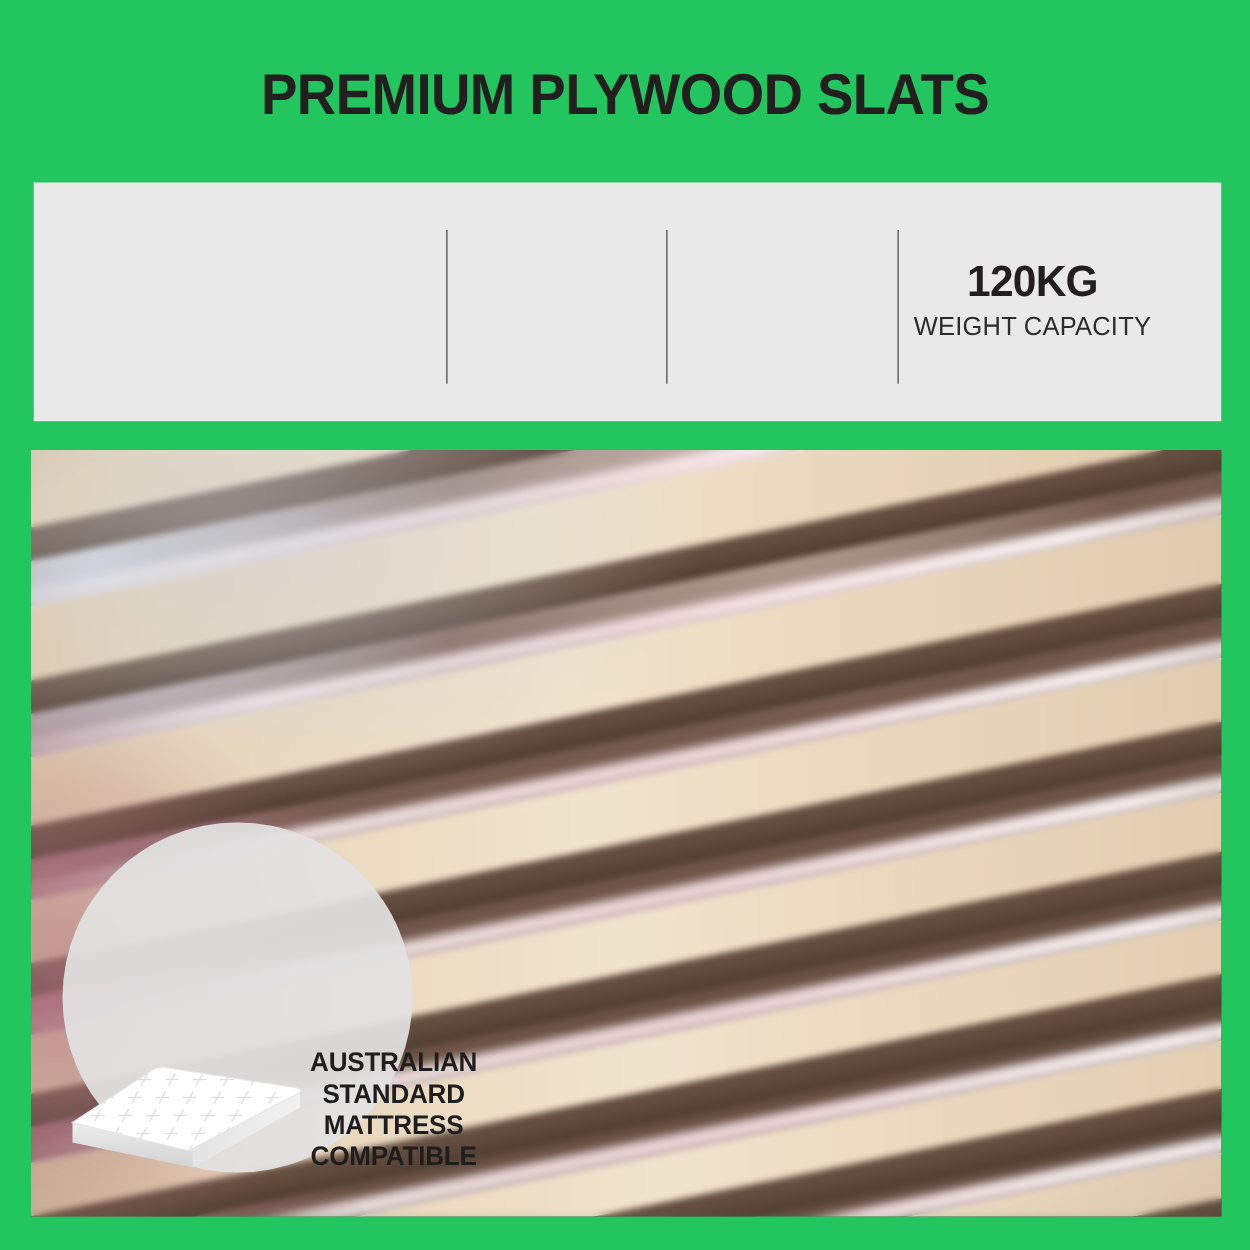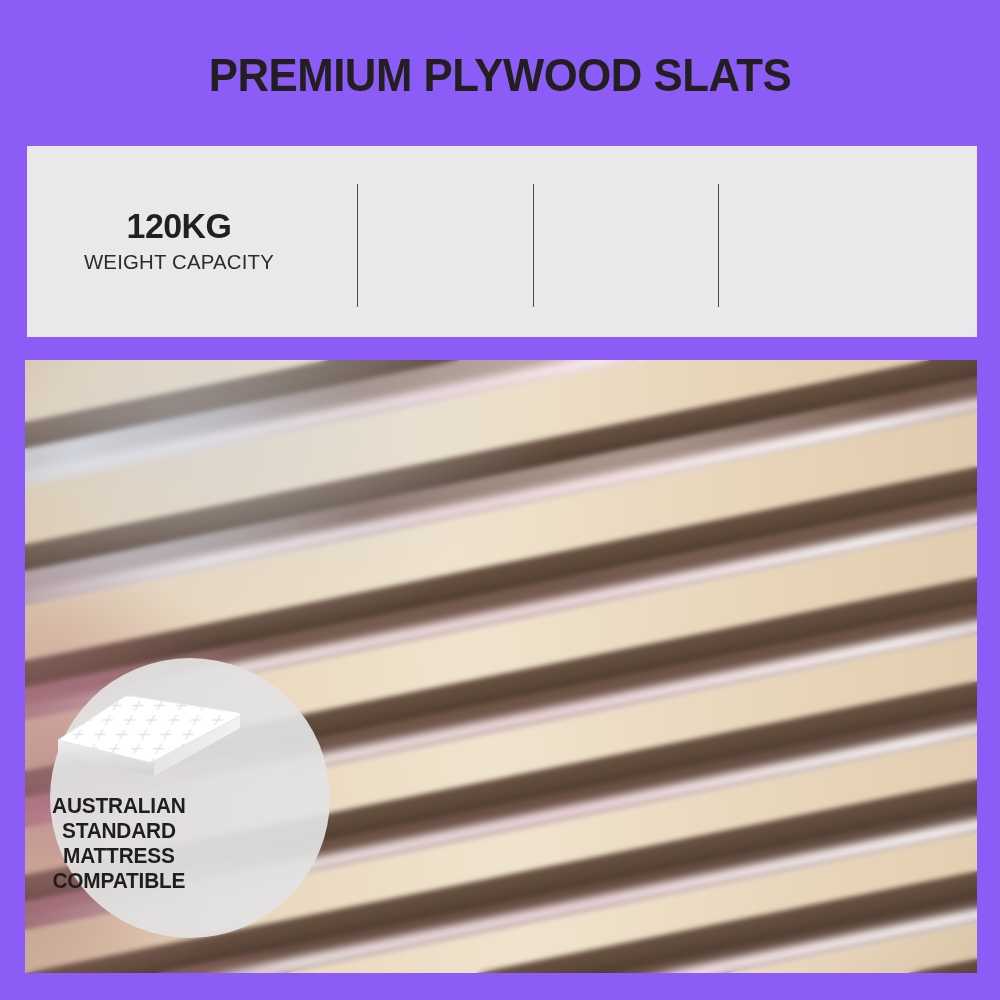--- a/index.html
+++ b/index.html
@@ -4,41 +4,42 @@
 <style>
   * { margin:0; padding:0; box-sizing:border-box; }
 
   html, body {
     width:1000px; height:1000px;
     background:#f3f3f3;
     font-family:"Liberation Sans", sans-serif;
     overflow:hidden;
   }
 
-  .page { position:relative; width:1000px; height:1000px; background:#8b5cf6; }
+  .page { position:relative; width:1000px; height:1000px; background:#22c55e; }
 
   
   .title {
     position:absolute; left:0; top:48px; width:1000px;
     text-align:center;
     font-size:46px; font-weight:bold;
     letter-spacing:-0.5px;
     color:#231f20;
     transform:scaleX(0.95);
     transform-origin:center top;
     white-space:nowrap;
   }
 
   
   .specbar {
     position:absolute; left:27px; top:146px;
     width:950px; height:191px;
     background:#e9e9e9;
     display:flex;
     align-items:flex-end;
+    flex-direction:column;
   }
   .spec-col {
     flex:0 0 auto;
     height:100%;
     display:flex; flex-direction:column;
     align-items:center; justify-content:center;
     text-align:center;
     position:relative;
   }
   .spec-col.c0 { width:303px; }
@@ -123,22 +124,22 @@
     background:radial-gradient(ellipse 115% 110% at 50% 45%, rgba(0,0,0,0) 55%, rgba(40,26,20,0.22) 100%);
     pointer-events:none;
   }
 
   
   .badge {
     position:absolute; left:50px; top:658px;
     width:280px; height:280px;
     border-radius:50%;
     background:rgba(226,226,226,0.93);
-    display:flex; flex-direction:column;
-    align-items:flex-start;
+    display:flex; flex-direction:row;
+    align-items:flex-end;
     padding-top:26px;
   }
   .mattress { width:196px; height:96px; display:block; }
   .badge-text {
     margin-top:14px;
     text-align:center;
     font-size:21.5px; font-weight:bold;
     line-height:25px;
     color:#1e1e1e;
     letter-spacing:-0.2px;

